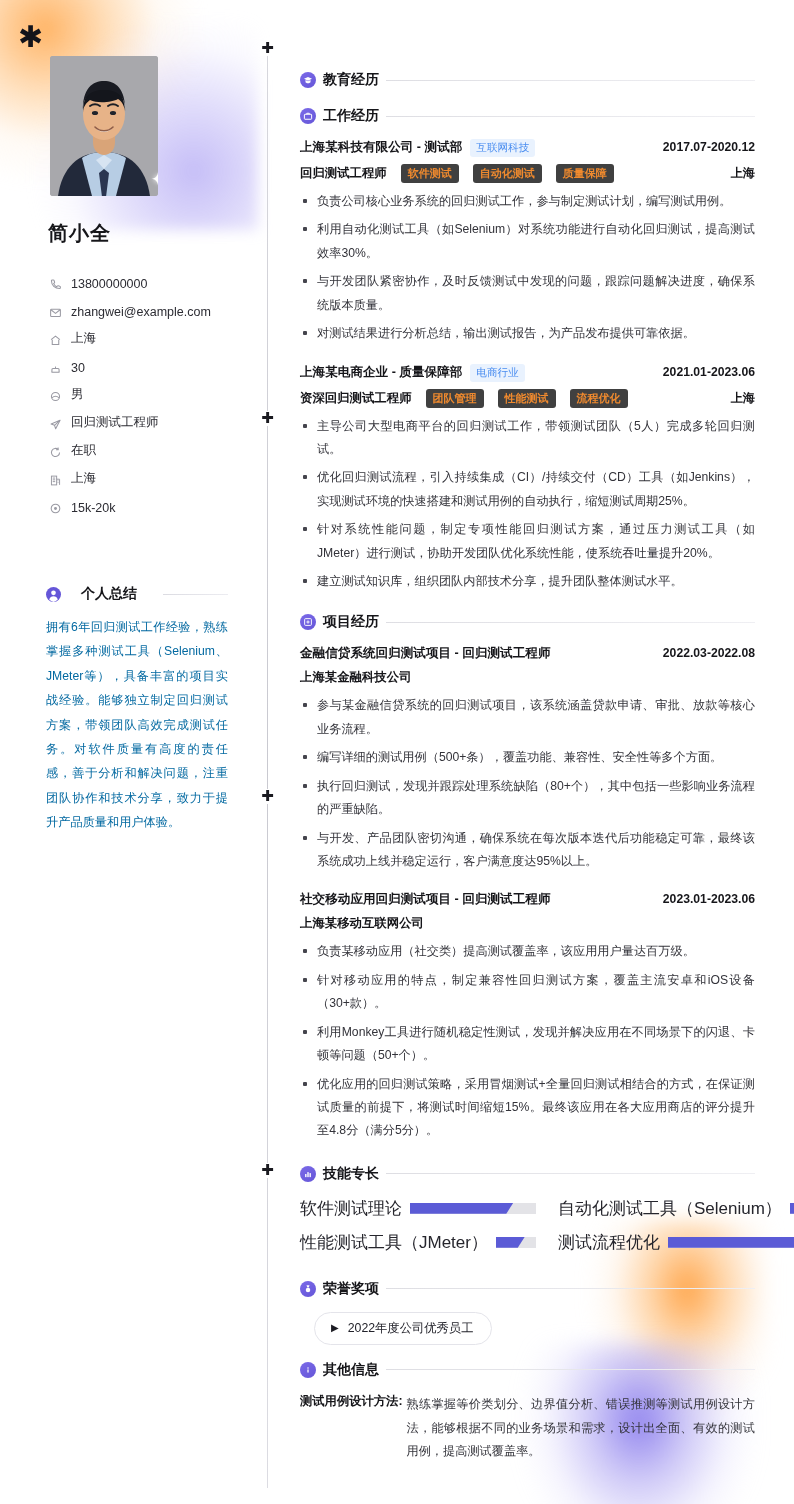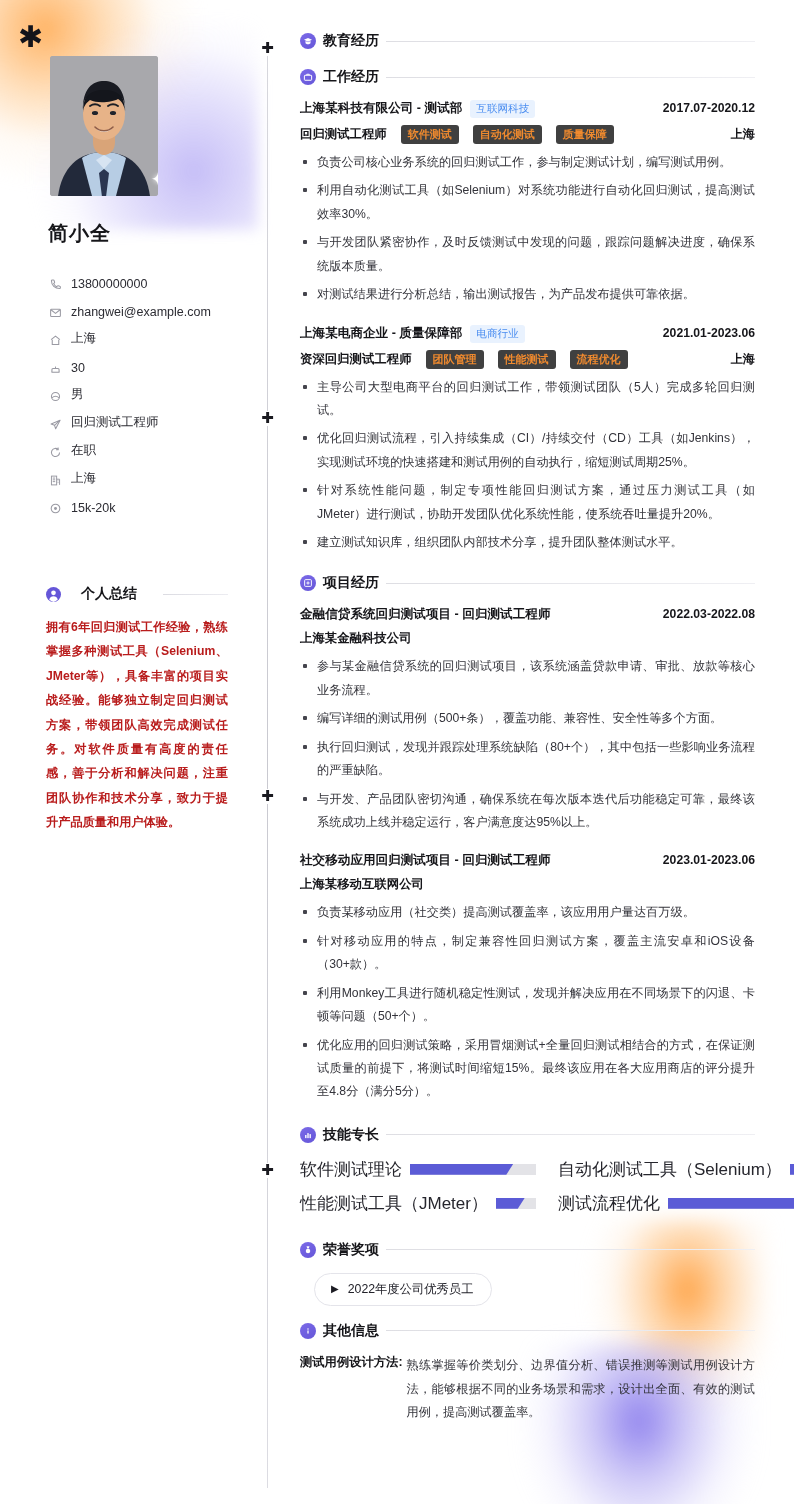--- a/index.html
+++ b/index.html
@@ -47,33 +47,33 @@
 
   .contact { margin:16px 0 0 4px; }
   .c-row { display:flex; align-items:flex-end; gap:9px; height:28px; font-size:12.5px; color:#2c2c33; }
   .c-ico { width:14px; height:14px; flex:0 0 14px; color:#9a9aa3; display:flex; align-items:center; justify-content:center; }
   .c-ico svg { width:13px; height:13px; display:block; }
 
   .sum-head { display:flex; align-items:center; gap:20px; margin:70px 0 0 2px; }
   .sum-head .bdg { width:15px; height:15px; flex:0 0 15px; }
   .sum-title { font-size:14px; font-weight:700; color:#16161a; }
   .sum-rule { flex:1; height:1px; background:linear-gradient(90deg,#dcdce2,#ececf1); margin-left:6px; }
-  .sum-text { margin:12px 0 0 2px; font-size:12.2px; line-height:2.0; color:#b91c1c; text-align:justify;font-weight:bold; }
+  .sum-text { margin:12px 0 0 2px; font-size:12.2px; line-height:2.0; color:#0369a1; text-align:justify; }
 
   
   .tl { position:absolute; left:261px; top:0; width:14px; height:1504px; z-index:2; }
   .tl-line { position:absolute; left:6px; top:48px; width:1.2px; height:1440px;
              background:linear-gradient(180deg,#d7d7dd 0%,#c9c9d0 50%,#dcdce2 100%); }
   .tl-plus { position:absolute; left:-1px; width:15px; height:15px; font-size:15px; line-height:15px;
              text-align:center; color:#1a1a20; background:#fff; font-family:"DejaVu Sans",sans-serif; }
 
   
   .right { position:absolute; left:300px; top:0; width:455px; padding-top:32px; z-index:3; }
 
-  .sec-head { display:flex; align-items:center; gap:7px; margin-bottom:14px; }
+  .sec-head { display:flex; align-items:center; gap:7px; margin-bottom:14px;margin-top:39px; }
   .sec-ico { width:16px; height:16px; flex:0 0 16px; border-radius:50%;
              background:linear-gradient(145deg,#7b6ae8,#6556d8);
              display:flex; align-items:center; justify-content:center; color:#fff; }
   .sec-ico svg { width:10px; height:10px; display:block; }
   .sec-title { font-size:14px; font-weight:700; color:#16161a; white-space:nowrap; }
   .sec-rule { flex:1; height:1px; background:linear-gradient(90deg,#dedee3,#efeff3); }
 
   .blk { margin-bottom:18px; }
   .row1 { display:flex; align-items:baseline; gap:8px; margin-bottom:7px; }
   .org { font-size:12.6px; font-weight:700; color:#16161a; white-space:nowrap; }

